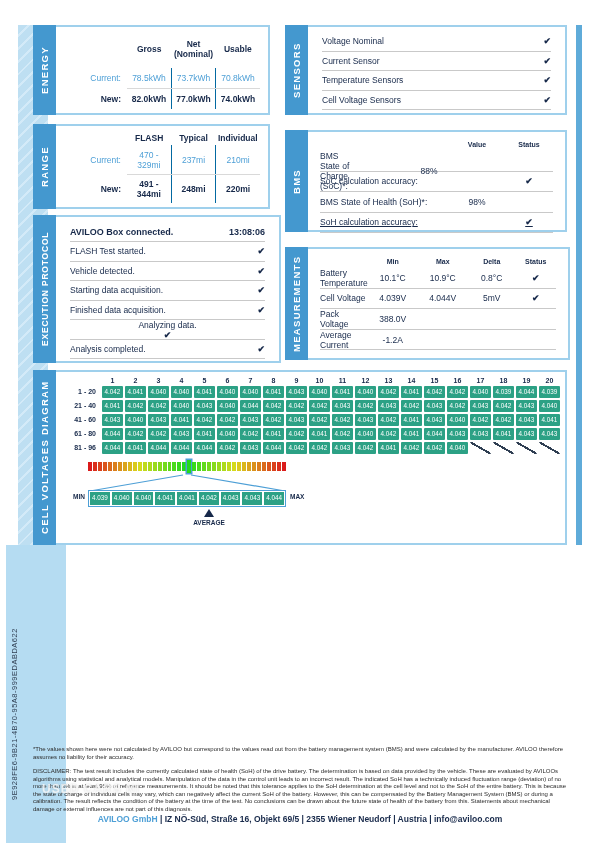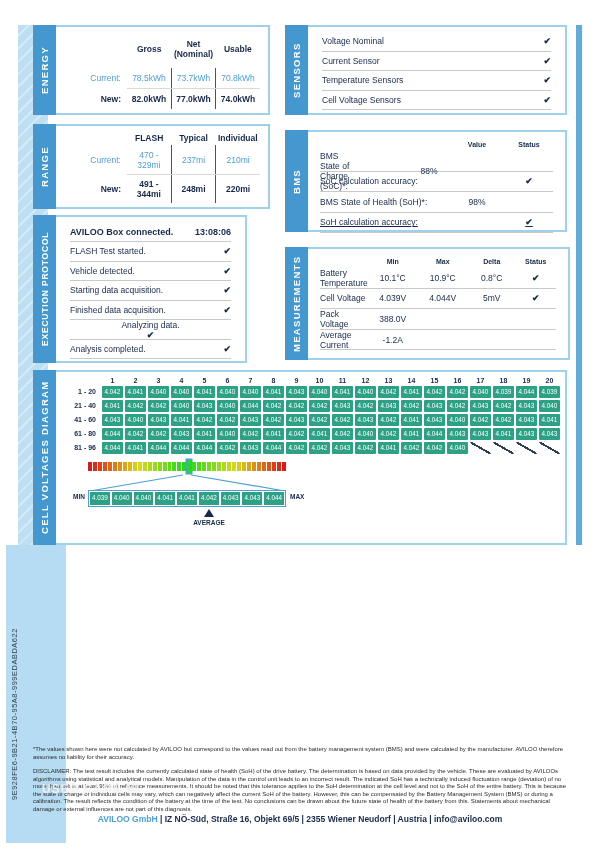--- a/index.html
+++ b/index.html
@@ -124,21 +124,21 @@
           <td class="lbl">New:</td>
           <td>491 - 344mi</td>
           <td class="sep">248mi</td>
           <td class="sep">220mi</td>
         </tr>
       </tbody>
         </table>
     </div>
   </section>
 
-  <section class="box" style="left:33px;top:215px;width:214px;height:148px;">
+  <section class="box" style="left:33px;top:215px;width:248px;height:148px;">
     <div class="tab" style="font-size:8.5px;letter-spacing:.8px;">EXECUTION PROTOCOL</div>
     <div class="box-body">
       <div class="rows" id="protocol-rows">
         <div class="prow0">
           <span>AVILOO Box connected.</span>
           <span>13:08:06</span>
         </div>
       <div class="crow" style="height: 18.5px; text-align: right;">
             <span>FLASH Test started.</span>
             <span class="check">✔</span>

